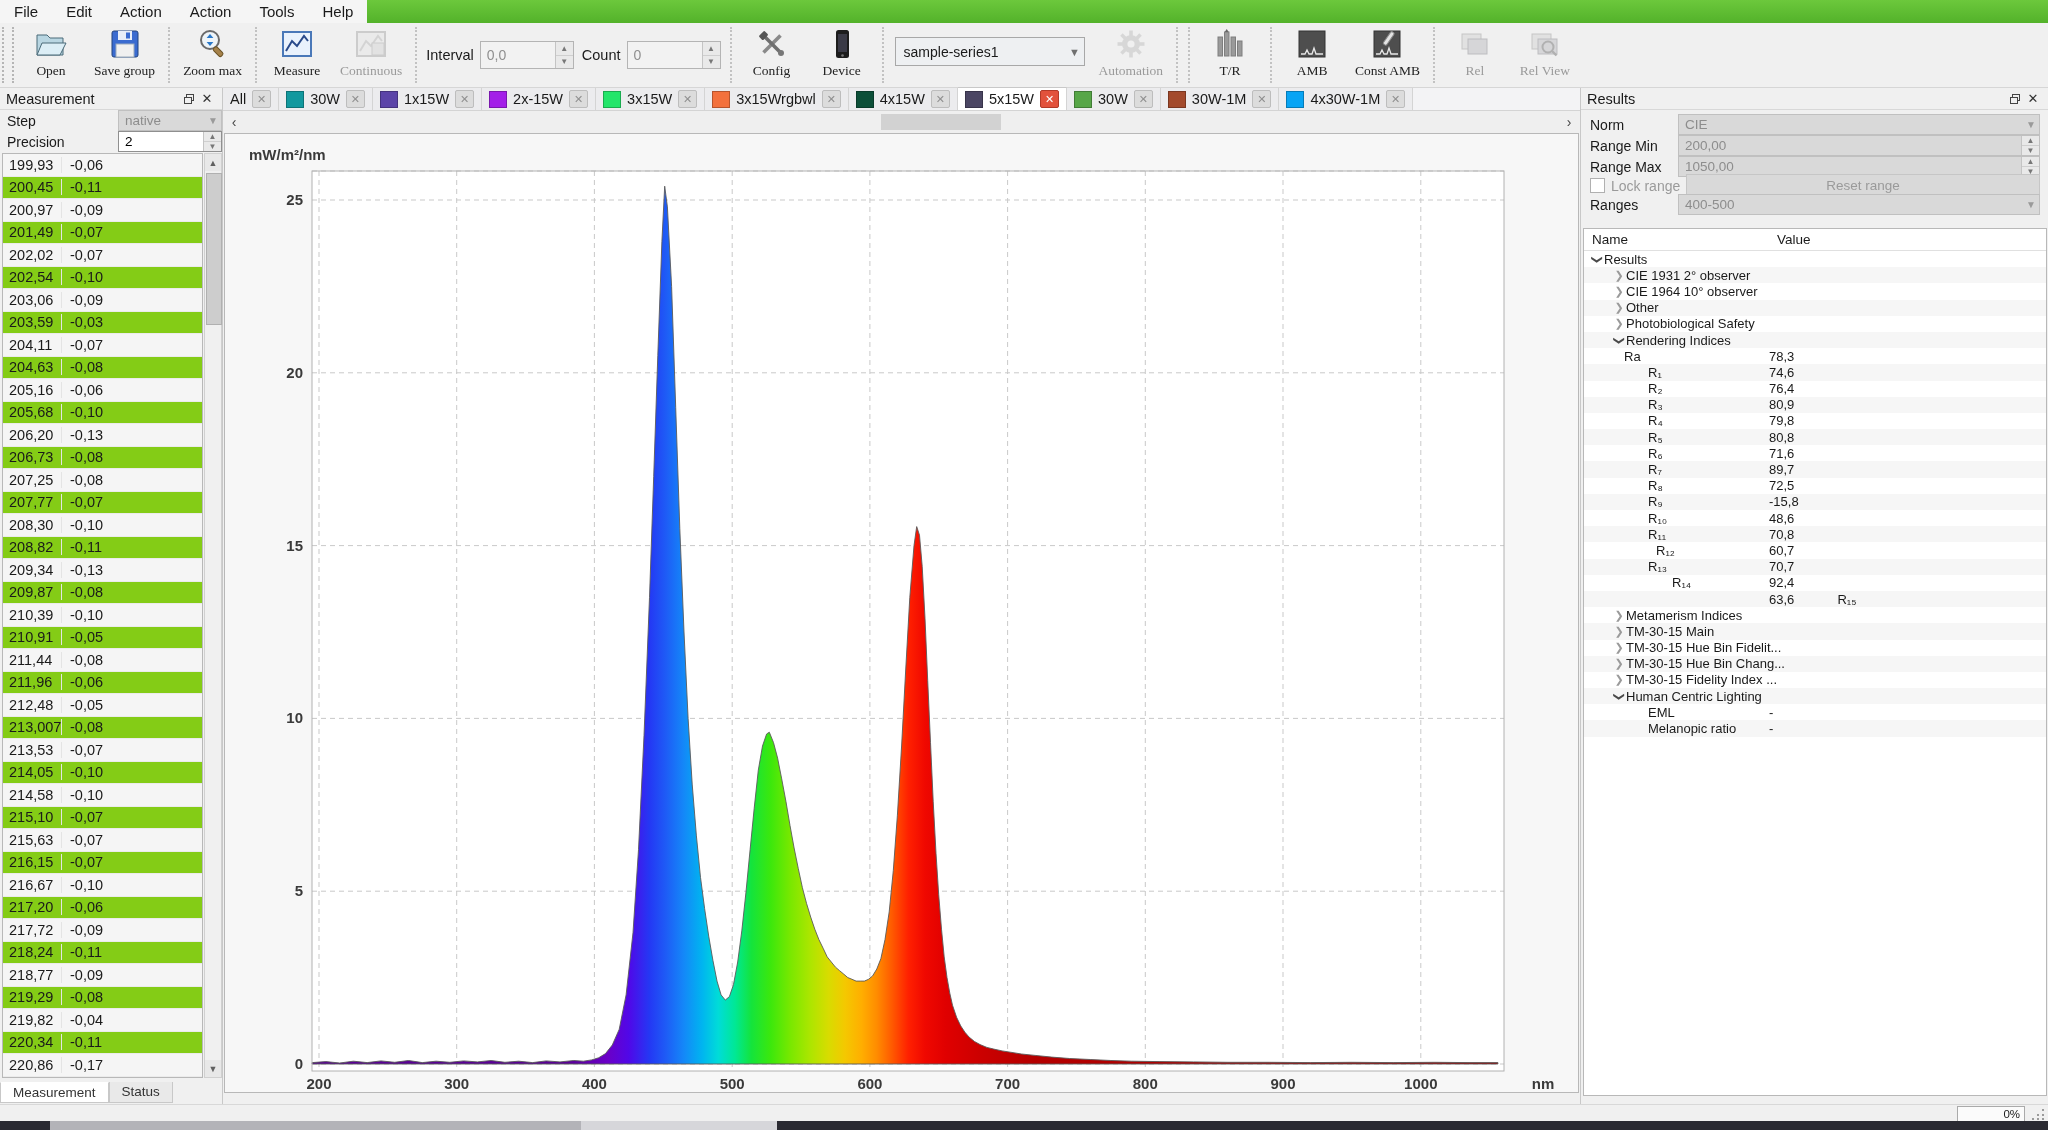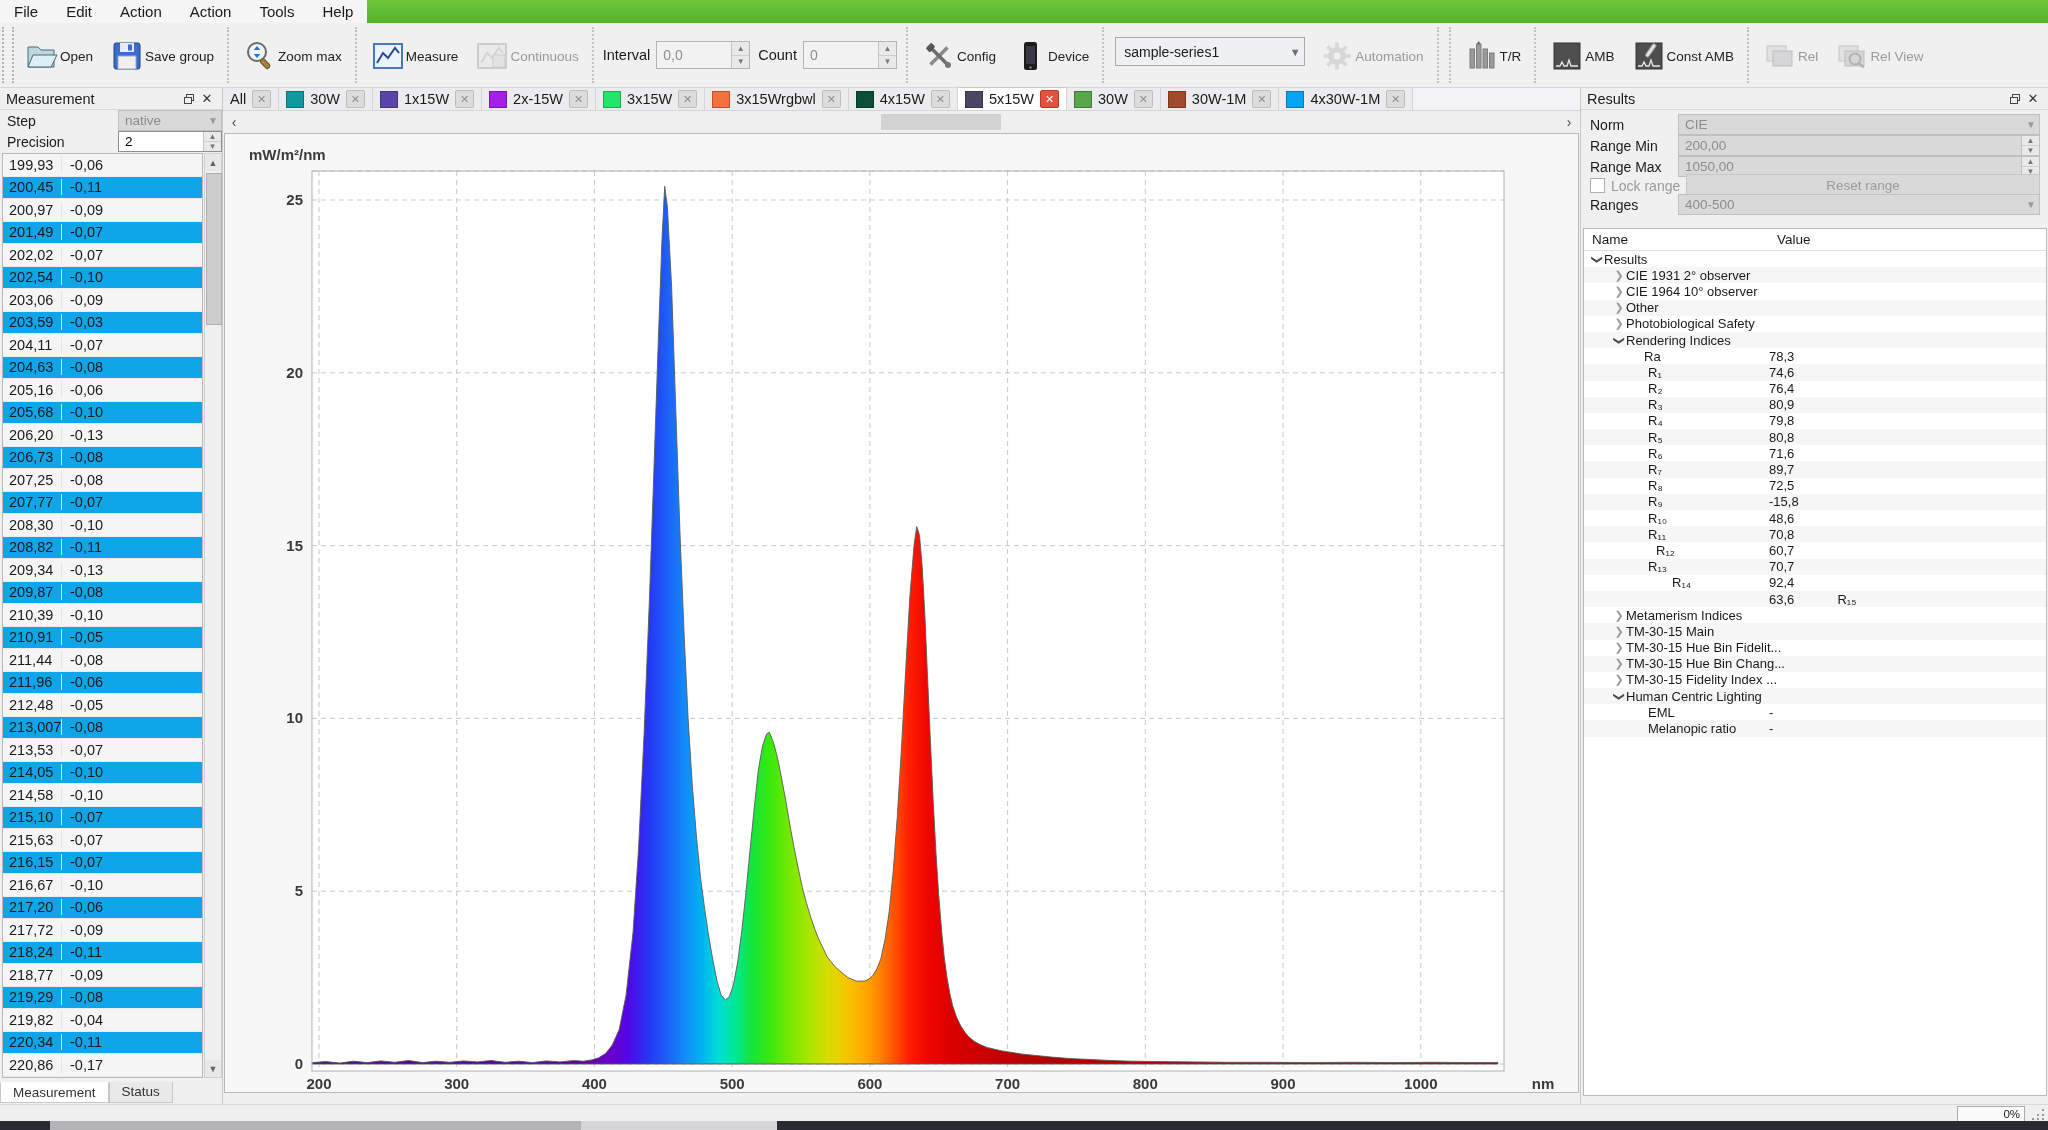--- a/index.html
+++ b/index.html
@@ -10,22 +10,22 @@
   #menubar{left:0;top:0;width:2048px;height:23px;background:#f5f5f5;display:flex;align-items:center;}
   #menu-items{display:flex;height:100%;}
   .menu-item{padding:0 14px;font-size:15px;display:flex;align-items:center;cursor:default;}
   #menu-green{flex:1;height:23px;background:linear-gradient(#6cc83c,#53b22a);}
   
   #toolbar{left:0;top:23px;width:2048px;height:65px;background:#f0f0f0;border-bottom:1px solid #d6d6d6;
            display:flex;align-items:stretch;}
   .tb-handle{width:8px;margin:4px 2px;border-left:2px dotted #b5b5b5;border-right:2px dotted #b5b5b5;}
   .tb-sep{width:0;margin:4px 5px;border-left:2px dotted #c2c2c2;}
   .tb-group{display:flex;align-items:stretch;}
-  .tb-btn{display:flex;align-items:center;justify-content:flex-start;
-          padding:3px 8px 1px;min-width:54px;}
+  .tb-btn{display:flex;flex-direction:column;align-items:center;justify-content:flex-start;
+          padding:3px 8px 1px;min-width:54px;font-family:Liberation Serif, serif;}
   .tb-btn .ic{width:36px;height:36px;display:flex;align-items:center;justify-content:center;}
   .tb-btn .lbl{font-size:13.5px;margin-top:1px;white-space:nowrap;color:#222;}
   .tb-btn.disabled .lbl{color:#9a9a9a;}
   .tb-btn.disabled .ic{opacity:.55;}
   .tb-field{display:flex;align-items:center;margin:0 4px;}
   .tb-field .flabel{font-size:14.5px;margin-right:6px;}
   .spinbox{width:92px;height:26px;border:1px solid #b4b4b4;background:#f2f2f2;display:flex;align-items:center;}
   .spinbox .val{flex:1;padding:0 6px;font-size:14px;color:#8f8f8f;}
   .spinctl{width:17px;height:100%;display:flex;flex-direction:column;border-left:1px solid #c4c4c4;}
   .spinctl span{flex:1;display:flex;align-items:center;justify-content:center;font-size:8px;color:#777;background:#e9e9e9;}
@@ -42,21 +42,21 @@
   .dock-title .sp{flex:1;}
   .dock-btn{width:18px;height:16px;display:flex;align-items:center;justify-content:center;color:#333;font-size:13px;}
   #left-panel{left:0;top:88px;width:223px;height:1016px;background:#f0f0f0;border-right:1px solid #c8c8c8;}
   .formrow{display:flex;align-items:center;height:21px;font-size:14px;padding-left:7px;}
   .formrow .ctl{margin-left:auto;}
   .dis-combo{border:1px solid #c0c0c0;background:#d9d9d9;color:#8d8d8d;display:flex;align-items:center;height:19px;font-size:13.5px;}
   .dis-combo .val{flex:1;padding:0 6px;}
   .dis-combo .arr{width:16px;color:#9a9a9a;font-size:10px;text-align:center;}
   .wh-spin{border:1px solid #8f8f8f;background:#fff;display:flex;align-items:center;height:19px;font-size:13.5px;}
   .wh-spin .val{flex:1;padding:0 6px;color:#000;}
-  #meas-table{left:2px;top:65px;width:201px;height:925px;background:#0ea5e9;border:1px solid #b8b8b8;overflow:hidden;}
+  #meas-table{left:2px;top:65px;width:201px;height:925px;background:#84cc16;border:1px solid #b8b8b8;overflow:hidden;}
   .mrow{display:flex;height:21.51px;border-bottom:1px solid #ebebeb;font-size:14.5px;align-items:center;}
   .mrow:nth-child(odd){background:#f5f5f5;}
   .mrow .c1{width:52px;padding-left:6px;border-right:1px solid #e4e4e4;}
   .mrow .c2{padding-left:8px;}
   #meas-scroll{left:204px;top:65px;width:18px;height:925px;background:#f0f0f0;border:1px solid #d0d0d0;}
   .sarr{height:17px;display:flex;align-items:center;justify-content:center;font-size:9px;color:#606060;background:#e8e8e8;}
   #meas-thumb{position:absolute;left:1px;top:19px;width:14px;height:150px;background:#cdcdcd;border:1px solid #b0b0b0;}
   .btabs{left:0px;top:994px;height:21px;display:flex;font-size:13.5px;}
   .btab{padding:2px 12px;border:1px solid #c8c8c8;border-top:none;background:#e9e9e9;color:#333;}
   .btab.active{background:#fff;border-top:1px solid #fff;}
@@ -727,21 +727,21 @@
               <span>Photobiological Safety</span>
             </span>
           </div>
           <div class="trow" style="position: relative;">
             <span class="tlab" style="padding-left: 28px;">
               <span class="chev open">❯</span>
               <span>Rendering Indices</span>
             </span>
           </div>
           <div class="trow" style="position: relative;">
-            <span class="tlab" style="padding-left: 40px; margin-left: 20px;">
+            <span class="tlab" style="padding-left: 40px;">
               <span>Ra</span>
             </span>
             <span class="tval">78,3</span>
           </div>
           <div class="trow" style="position: relative;">
             <span class="tlab" style="padding-left: 64px;">
               <span>R₁</span>
             </span>
             <span class="tval">74,6</span>
           </div>

